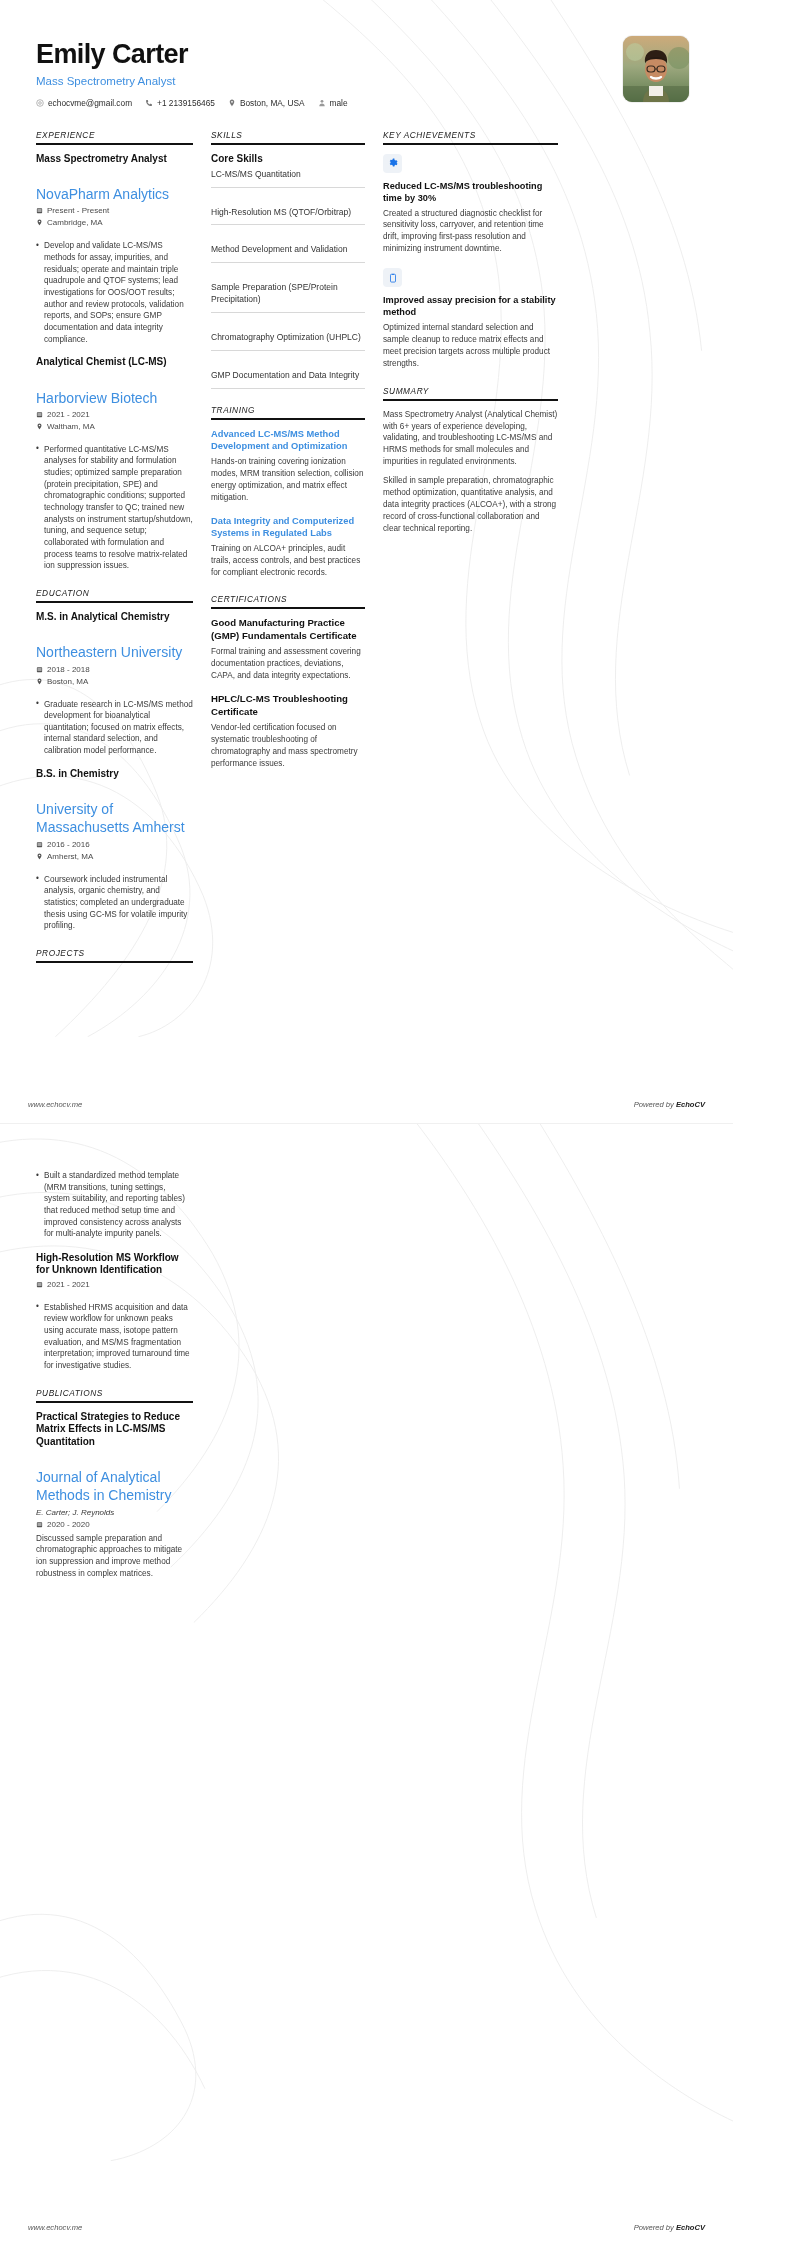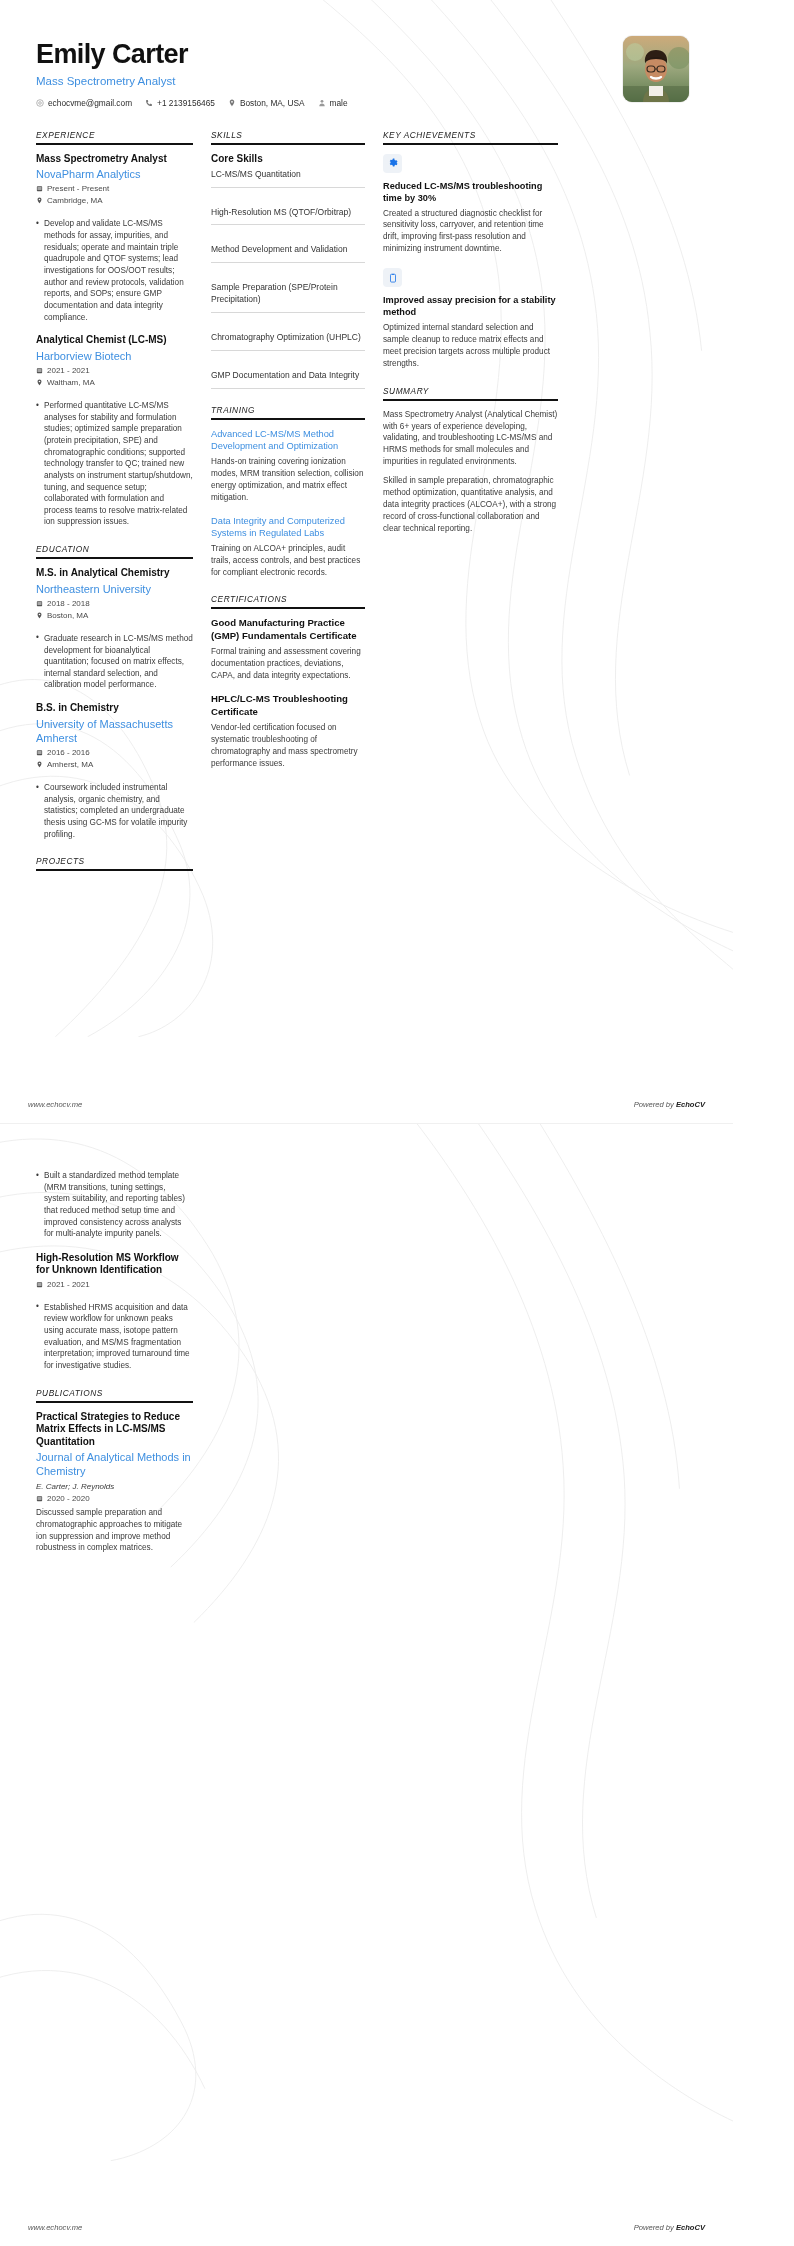--- a/index.html
+++ b/index.html
@@ -55,21 +55,21 @@
 
   .sec { margin-bottom: 16px; }
   .sec-title {
     font-size: 8.3px; letter-spacing: .55px; font-weight: 400;
     color: #1a1a1a; text-transform: uppercase; padding-bottom: 3px; font-style: italic;
   }
   .sec-rule { border-bottom: 2px solid #111; margin-bottom: 8px; }
 
   .item { margin-bottom: 11px; }
   .item-title { font-size: 10px; font-weight: 700; line-height: 1.25; color: #111; }
-  .item-sub { font-size: 11px; color: #3e8fe0; margin-top: 2px; line-height: 1.3; }
+  .item-sub { font-size: 14px; color: #3e8fe0; margin-top: 20px; line-height: 1.3; }
   .meta { display: flex; align-items: center; gap: 4px; font-size: 8px; color: #4a4a4a; margin-top: 3px; }
   .meta svg { flex: none; }
   .bullets { margin-top: 13px; padding-left: 0; list-style: none; }
   .bullets li {
     position: relative; padding-left: 8px; font-size: 8.2px; line-height: 1.42;
     color: #3a3a3a; margin-bottom: 2px;
   }
   .bullets li::before {
     content: "•"; position: absolute; left: 0; top: -0.5px; color: #3a3a3a;
   }
@@ -77,21 +77,21 @@
 
   
   .skill-group-title { font-size: 10px; font-weight: 700; color: #111; margin-bottom: 5px; }
   .skill-row {
     font-size: 8.5px; color: #333; line-height: 1.4;
     padding: 0 0 6px 0; border-bottom: 1px solid #d8d8d8; margin-bottom: 19px;
   }
   .skill-row:last-child { margin-bottom: 0; }
 
   
-  .tr-title { font-size: 9.3px; color: #3e8fe0; font-weight: 400; line-height: 1.3; }
+  .tr-title { font-size: 9.3px; color: #3e8fe0; font-weight: 700; line-height: 1.3; }
   .cert-title { font-size: 9.6px; font-weight: 700; color: #111; line-height: 1.3; }
 
   
   .ach { display: flex; gap: 8px; margin-bottom: 12px; flex-direction: column; }
   .ach-ico {
     width: 19px; height: 19px; flex: none; border-radius: 4px;
     background: #eef2f7; display: flex; align-items: center; justify-content: center;
     margin-top: 1px;
   }
   .ach-body { flex: 1; }

